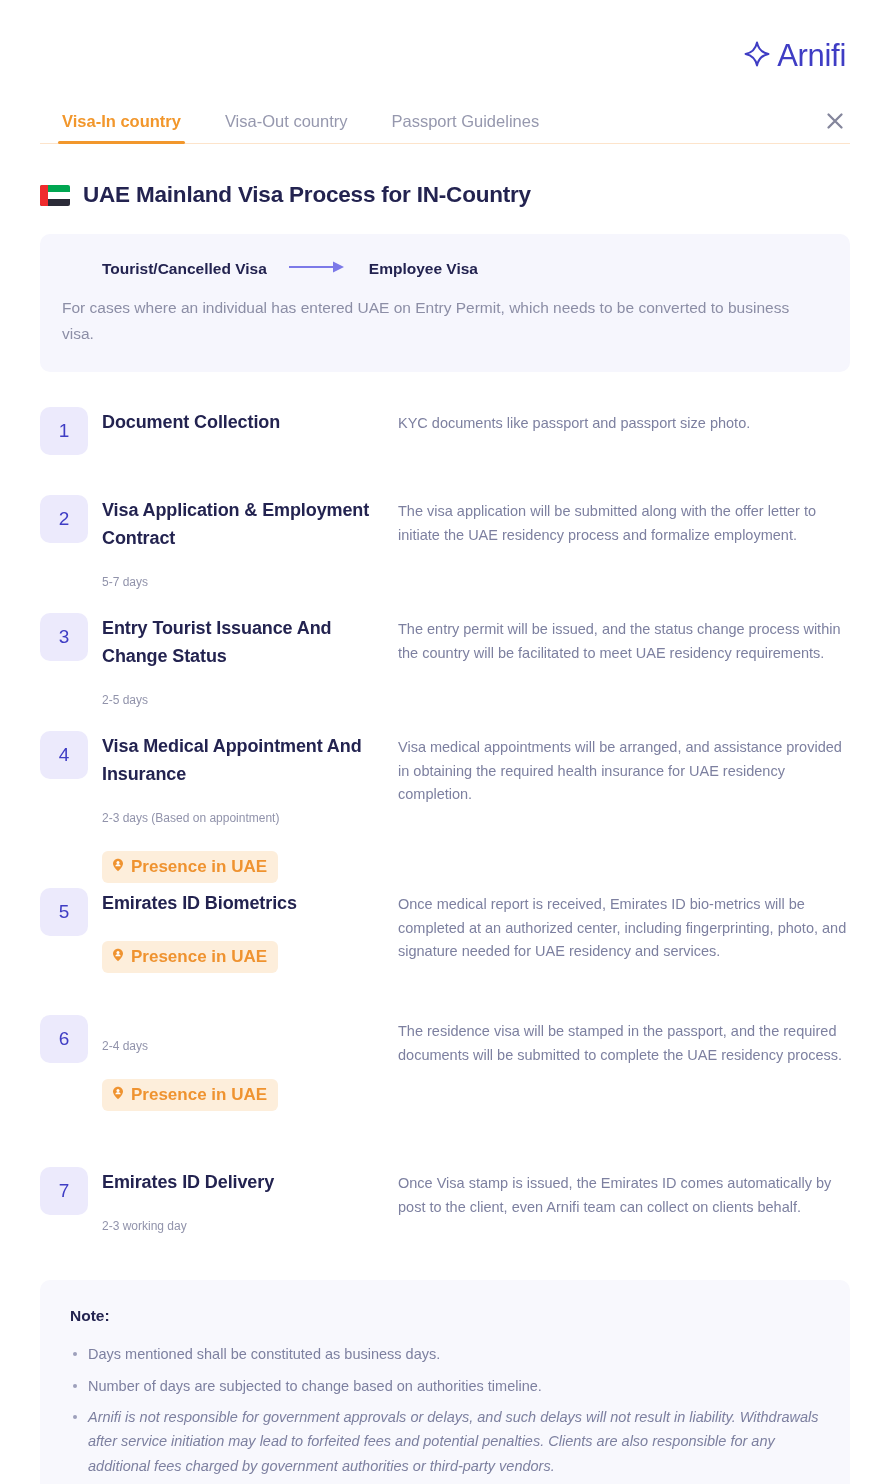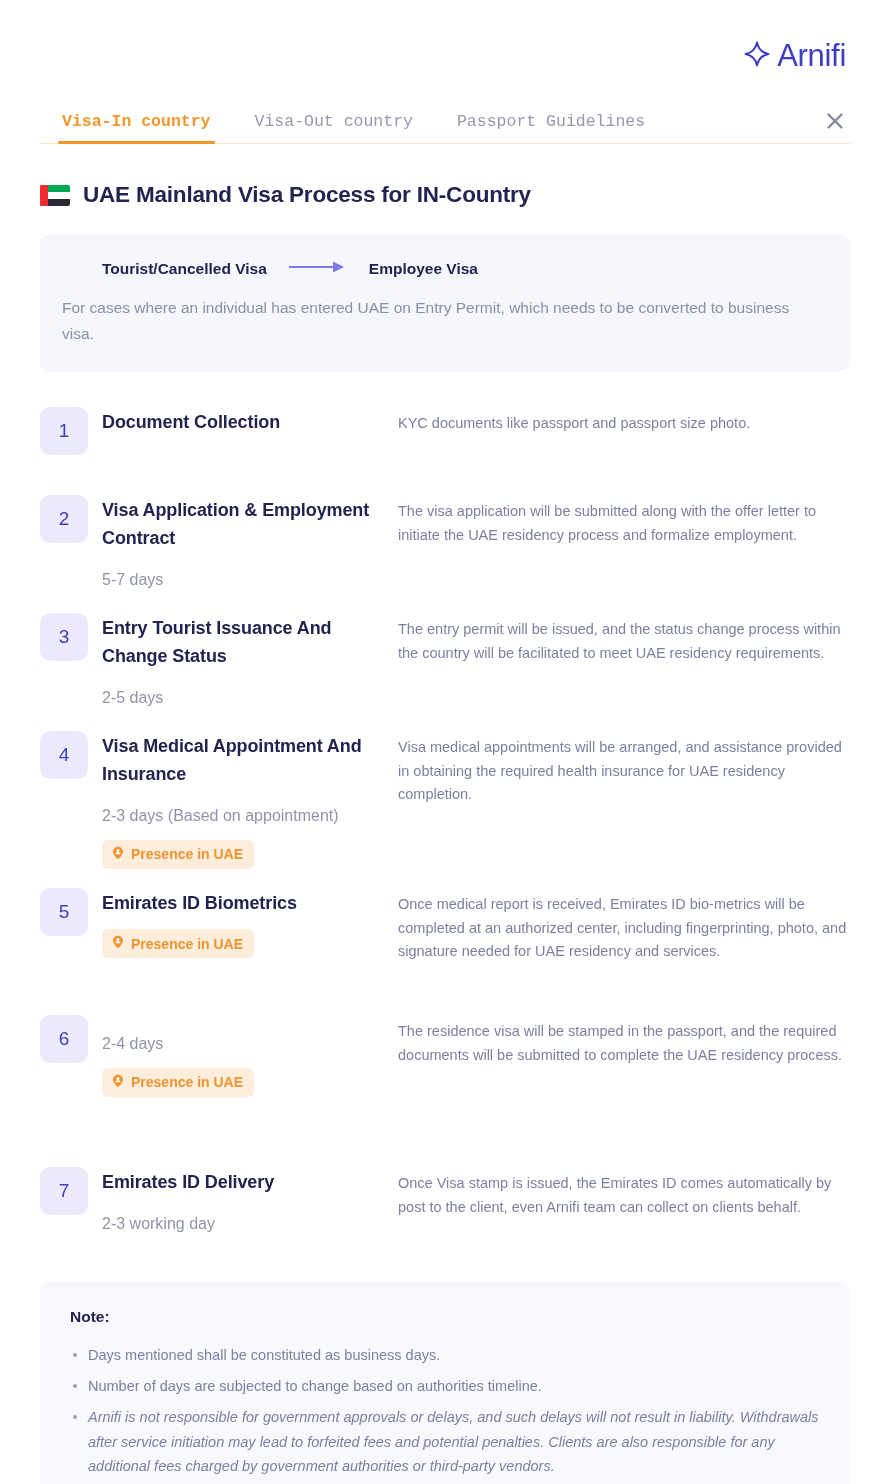--- a/index.html
+++ b/index.html
@@ -40,21 +40,20 @@
   }
 
   
   .tabbar {
     position: relative;
     margin-top: 26px;
     padding: 0 40px 0 40px;
     display: flex;
     align-items: flex-end;
     height: 44px;
-    font-family: Liberation Mono, monospace;
   }
   .tabbar::after {
     content: "";
     position: absolute;
     left: 40px; right: 40px; bottom: 0;
     height: 1px;
     background: #fde4cb;
   }
   .tab {
     position: relative;
@@ -188,36 +187,36 @@
     padding-top: 2px;
   }
   .step-title {
     font-size: 18px;
     font-weight: 700;
     color: #232350;
     line-height: 1.55;
     letter-spacing: -0.1px;
   }
   .step-duration {
-    font-size: 16px;
+    font-size: 12px;
     color: #9193ab;
     line-height: 1.6;
-    margin-top: 14px;
+    margin-top: 20px;
   }
   .presence-badge {
     display: inline-flex;
     align-items: center;
     gap: 6px;
     background: #fdeedb;
     color: #ef9330;
     border-radius: 6px;
     padding: 6px 11px 6px 9px;
-    font-size: 14px;
-    font-weight: 700;
-    margin-top: 11px;
+    font-size: 17px;
+    font-weight: 700;
+    margin-top: 23px;
   }
   .step-desc {
     flex: 1 1 auto;
     padding-top: 5px;
     font-size: 14.5px;
     line-height: 1.62;
     color: #7d80a0;
   }
 
   

